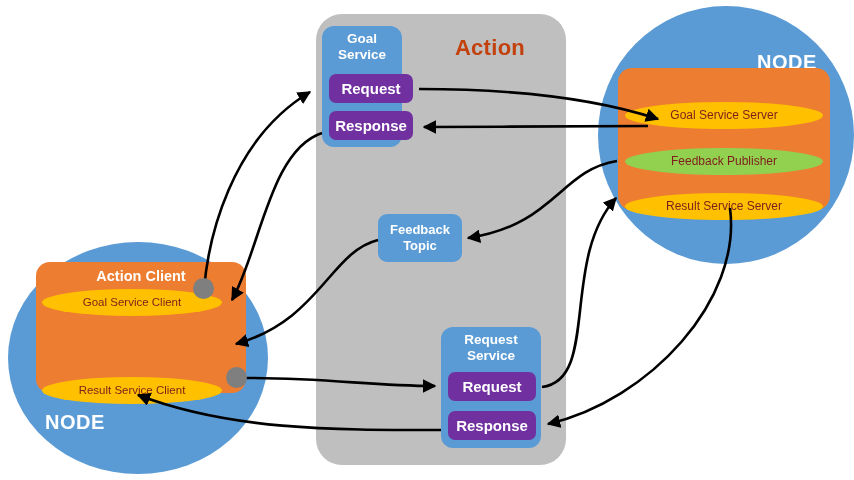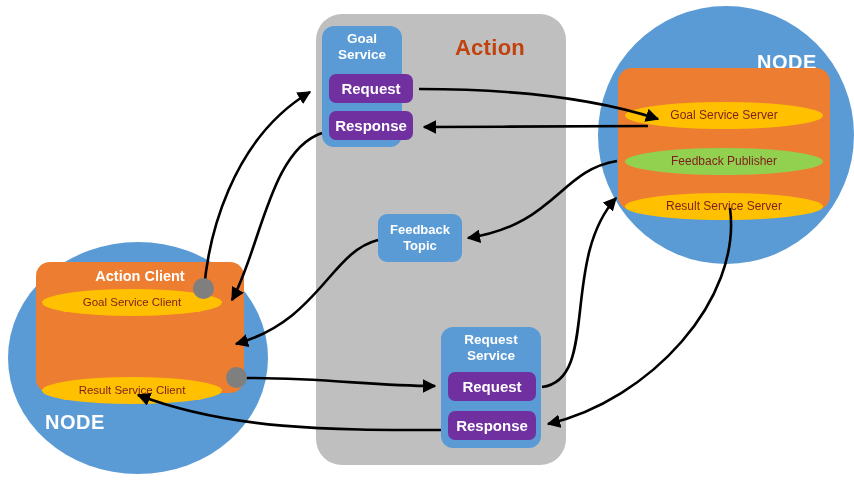--- a/index.html
+++ b/index.html
@@ -70,21 +70,21 @@
   }
   .node-label.left  { left: 45px;  top: 411px; }
   .node-label.right { left: 757px; top: 51px; }
 
   
   .action-box {
     position: absolute;
     background: #ED7D31;
     border-radius: 14px;
   }
-  .action-box.client { left: 36px;  top: 262px; width: 208px; height: 131px; }
+  .action-box.client { left: 36px;  top: 262px; width: 171px; height: 131px; padding-left: 39px; }
   .action-box.server { left: 618px; top: 68px;  width: 212px; height: 142px; }
   .action-box-title {
     position: absolute;
     top: 6px;
     left: 0;
     right: 0;
     text-align: center;
     color: #ffffff;
     font-size: 14.5px;
     font-weight: bold;

